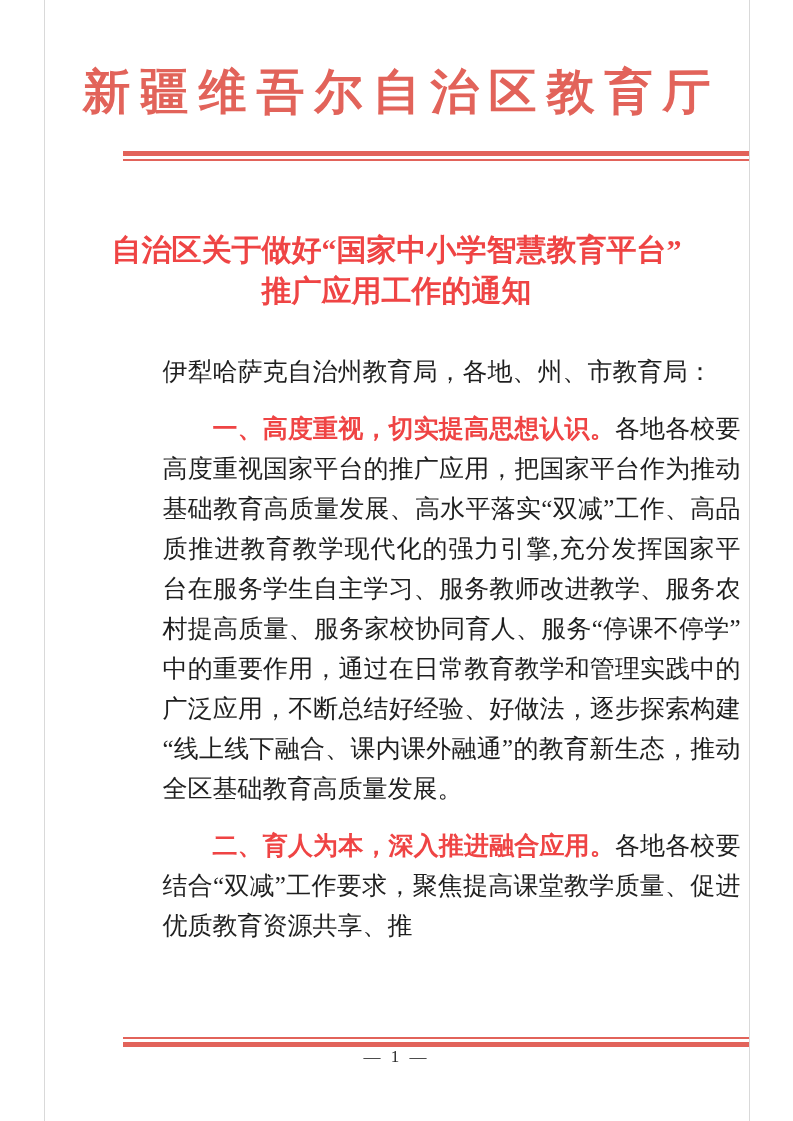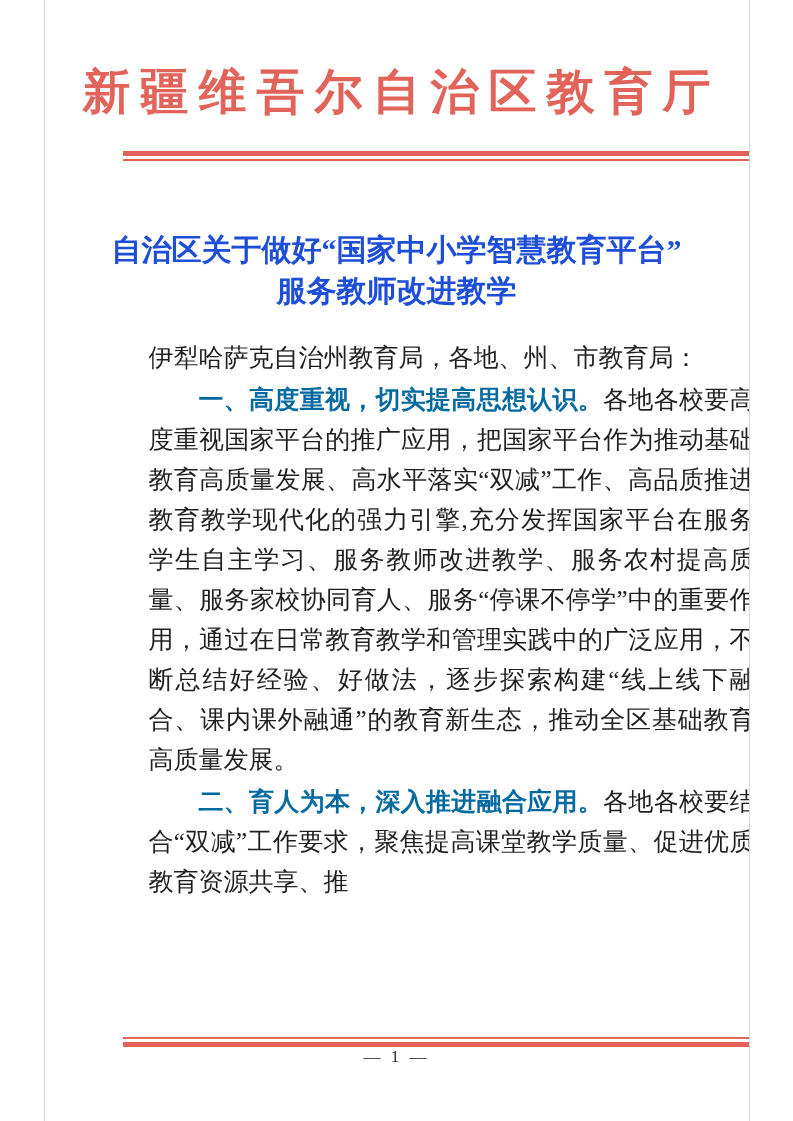--- a/index.html
+++ b/index.html
@@ -33,38 +33,38 @@
   .letterhead-rule .rule-thin  { height: 2px; margin-top: 3px; background: var(--accent); }
 
   
   .doc-title {
     position: absolute;
     top: 229px; left: 0; width: 100%;
     text-align: center;
     font-size: 30px;
     font-weight: bold;
     line-height: 41px;
-    color: #1d4ed8;
+    color: #ef4444;
   }
 
   
   .doc-body {
     position: absolute;
     top: 336px; left: 102px; width: 610px;
     font-size: 25px;
     line-height: 40px;
     text-align: justify;
     color: #1f1f1f;
   }
-  .doc-body p { margin: 2px; padding: 0; }
+  .doc-body p { margin: 16px; padding: 0; }
   .para { text-indent: 2em; }
   .section-lead {
-    font-family: Liberation Serif, serif;
+    font-family: Liberation Sans, sans-serif;
     font-weight: bold;
-    color: #0369a1;
+    color: #ef4444;
   }
 
   
   .footer-rule { position: absolute; top: 1037px; left: 78px; width: 654px; }
   .footer-rule .rule-thin  { height: 2px; background: var(--accent); }
   .footer-rule .rule-thick { height: 5px; margin-top: 3px; background: var(--accent); }
   .page-number {
     position: absolute;
     top: 1047px; left: 0; width: 100%;
     text-align: center;
@@ -80,21 +80,21 @@
 
   <div class="agency-name">新疆维吾尔自治区教育厅</div>
 
   <div class="letterhead-rule">
     <div class="rule-thick"></div>
     <div class="rule-thin"></div>
   </div>
 
   <div class="doc-title">
     <div>自治区关于做好“国家中小学智慧教育平台”</div>
-    <div>服务教师改进教学</div>
+    <div>推广应用工作的通知</div>
   </div>
 
   <div class="doc-body">
     <p class="salutation">伊犁哈萨克自治州教育局，各地、州、市教育局：</p>
 
 
     <p class="para">
       <span class="section-lead">一、高度重视，切实提高思想认识。</span><span>各地各校要高度重视国家平台的推广应用，把国家平台作为推动基础教育高质量发展、高水平落实“双减”工作、高品质推进教育教学现代化的强力引擎,充分发挥国家平台在服务学生自主学习、服务教师改进教学、服务农村提高质量、服务家校协同育人、服务“停课不停学”中的重要作用，通过在日常教育教学和管理实践中的广泛应用，不断总结好经验、好做法，逐步探索构建“线上线下融合、课内课外融通”的教育新生态，推动全区基础教育高质量发展。</span>
     </p>
 

